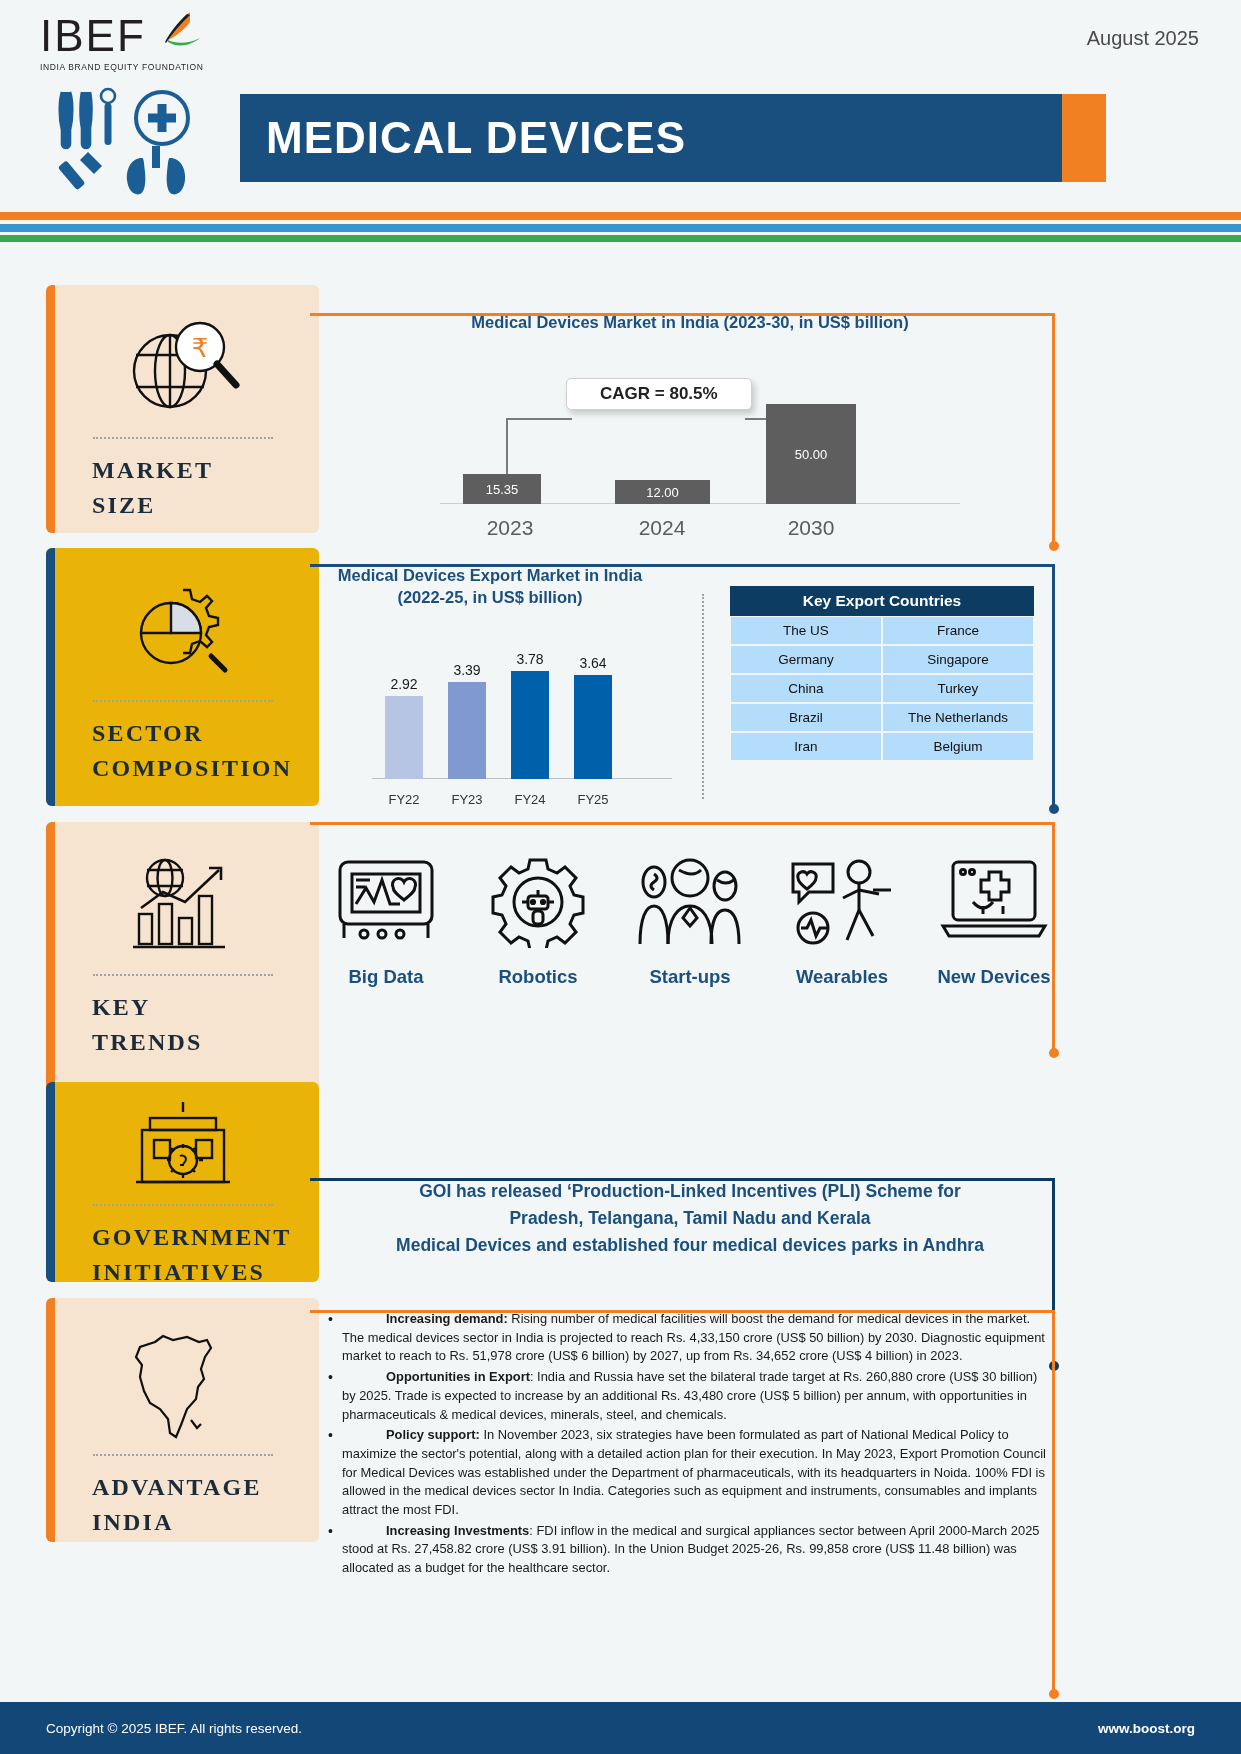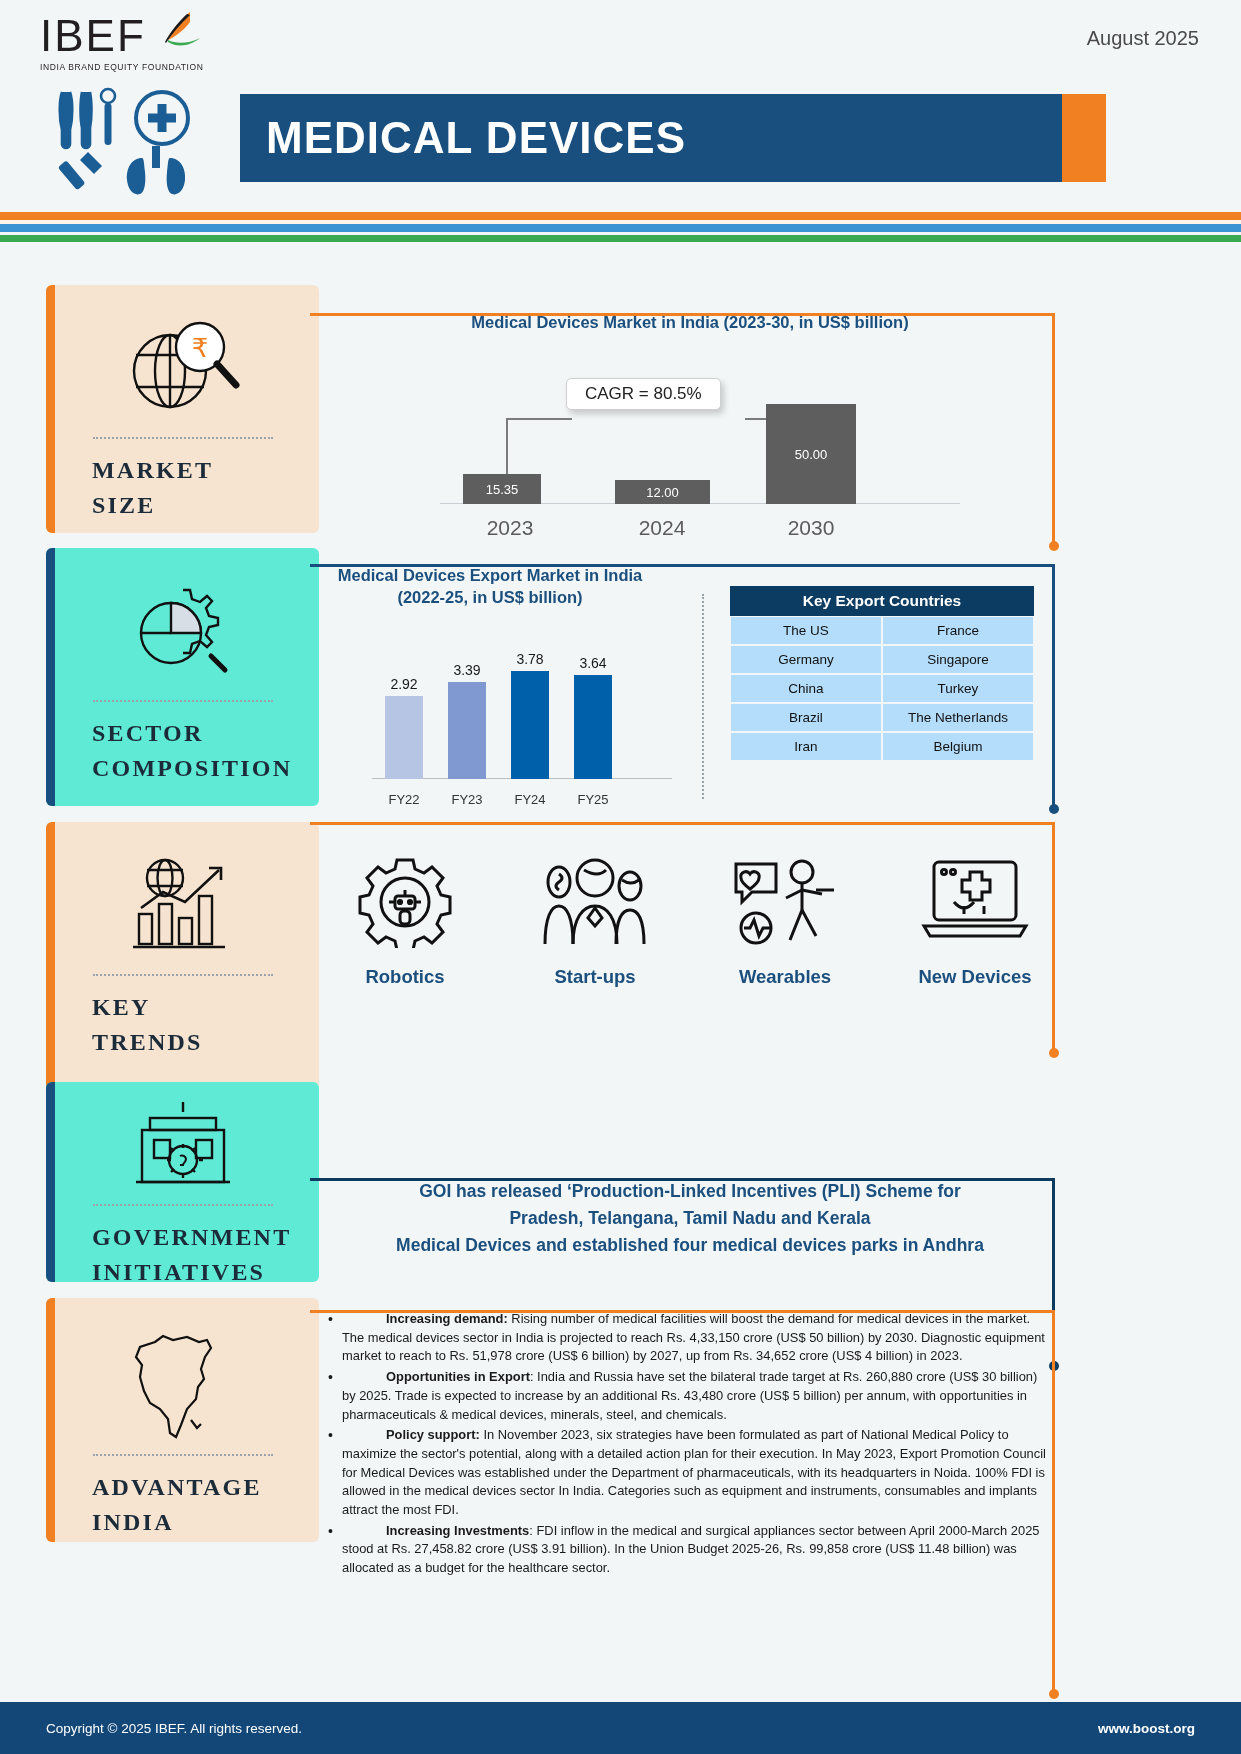--- a/index.html
+++ b/index.html
@@ -39,40 +39,40 @@
   }
   .side-card .bar { position: absolute; left: 0; top: 0; width: 9px; height: 100%; }
   .side-icon { margin-top: 22px; width: 150px; height: 120px; display:flex; align-items:center; justify-content:center; }
   .side-div { width: 180px; border-top: 2px dotted #9aa3aa; margin: 10px 0 0 0; }
   .side-label {
     margin-top: 14px; width: 100%; padding-left: 46px;
     font-size: 24px; font-weight: bold; letter-spacing: 2.2px; color: #1b2b3a; line-height: 1.45; font-family: Liberation Serif, serif;
   }
   .tan { background: #f7e4d0; }
   .tan .bar { background: #f08022; }
-  .gray { background: #5eead4; }
+  .gray { background: #eab308; }
   .gray .bar { background: #184f7f; }
 
   .panel { position: absolute; left: 310px; width: 760px; }
   .panel-inner { position: relative; width: 100%; height: 100%; }
   .brk { position:absolute; }
   .brk-top { height: 3px; }
   .brk-right { width: 3px; }
   .dot { position: absolute; width: 10px; height: 10px; border-radius: 50%; }
 
   
   .chart-title { text-align: center; font-size: 16.5px; font-weight: bold; color: #1b4f7e; }
   .c1 { position: relative; height: 190px; margin-top: 24px; }
   .c1-axis { position: absolute; left: 130px; bottom: 42px; width: 520px; height: 1px; background: #c9cfd4; }
   .c1-bar { position: absolute; background: #5e5e5e; color: #fff; font-size: 13px; display: flex; align-items: center; justify-content: center; }
   .c1-lab { position: absolute; bottom: 6px; font-size: 21px; color: #5b5b5b; text-align: center; width: 120px; }
   .cagr-box {
-    position: absolute; left: 256px; top: 22px; padding: 5px 18px; background: #fff;
+    position: absolute; left: 256px; top: 22px; padding: 5px 33px; background: #fff;
     border: 1px solid #cfcfcf; border-radius: 5px; font-size: 17px; color: #222;
-    box-shadow: 3px 4px 6px rgba(0,0,0,.18); z-index: 3;
+    box-shadow: 3px 4px 6px rgba(0,0,0,.18); z-index: 3; font-weight: bold;
   }
   .cagr-line { position: absolute; background: #7b7b7b; }
 
   
   .c2 { position: relative; height: 200px; }
   .c2-bar { position: absolute; bottom: 30px; width: 38px; }
   .c2-val { position: absolute; font-size: 14px; color: #1a1a1a; width: 60px; text-align: center; }
   .c2-xlab { position: absolute; bottom: 2px; font-size: 13px; color: #333; width: 60px; text-align: center; }
   .c2-axis { position: absolute; left: 62px; bottom: 30px; width: 300px; height: 1px; background: #b9c0c6; }
   .vsep { position: absolute; border-left: 2px dotted #9aa3aa; }
@@ -317,20 +317,36 @@
   </div>
 
   <div class="panel" style="top:822px;height:244px;">
     <div class="panel-inner">
       <div class="brk brk-top" style="left:0;top:0;width:745px;background:#f08022;"></div>
       <div class="brk brk-right" style="right:15px;top:0;height:231px;background:#f08022;"></div>
       <div class="dot" style="right:11px;top:226px;background:#f08022;"></div>
 
       <div class="trend-wrap">
 
+        <div class="trend">
+          <div class="ic">
+            <svg viewBox="0 0 104 92" width="104" height="92" fill="none" stroke="#111" stroke-width="3">
+              <rect x="6" y="6" width="92" height="62" rx="8"></rect>
+              <rect x="18" y="18" width="68" height="38"></rect>
+              <path d="M22 48 l10 -16 8 14 8 -22 8 24 h10"></path>
+              <path d="M70 26 a6 6 0 0 1 11 5 c0 5 -6 9 -11 13 c-5 -4 -11 -8 -11 -13 a6 6 0 0 1 11 -5z"></path>
+              <path d="M22 24 h14 M22 31 h9"></path>
+              <circle cx="30" cy="78" r="4"></circle>
+                <circle cx="48" cy="78" r="4"></circle>
+                <circle cx="66" cy="78" r="4"></circle>
+              <path d="M10 68 v14 M94 68 v14"></path>
+            </svg>
+          </div>
+          <div class="lb">Big Data</div>
+        </div>
 
         <div class="trend">
           <div class="ic">
             <svg viewBox="0 0 104 92" width="104" height="92" fill="none" stroke="#111" stroke-width="3">
               <path d="M44 4 h16 l2 9 9 4 8 -6 11 11 -6 8 4 9 9 2 v16 l-9 2 -4 9 6 8 -11 11 -8 -6 -9 4 -2 9 h-16 l-2 -9 -9 -4 -8 6 -11 -11 6 -8 -4 -9 -9 -2 v-16 l9 -2 4 -9 -6 -8 11 -11 8 6 9 -4z"></path>
               <circle cx="52" cy="46" r="24"></circle>
               <rect x="42" y="40" width="20" height="13" rx="3"></rect>
               <circle cx="47" cy="46" r="1.6" fill="#111"></circle>
                 <circle cx="57" cy="46" r="1.6" fill="#111"></circle>
               <path d="M52 34 v6 M36 46 h6 M62 46 h6"></path>

